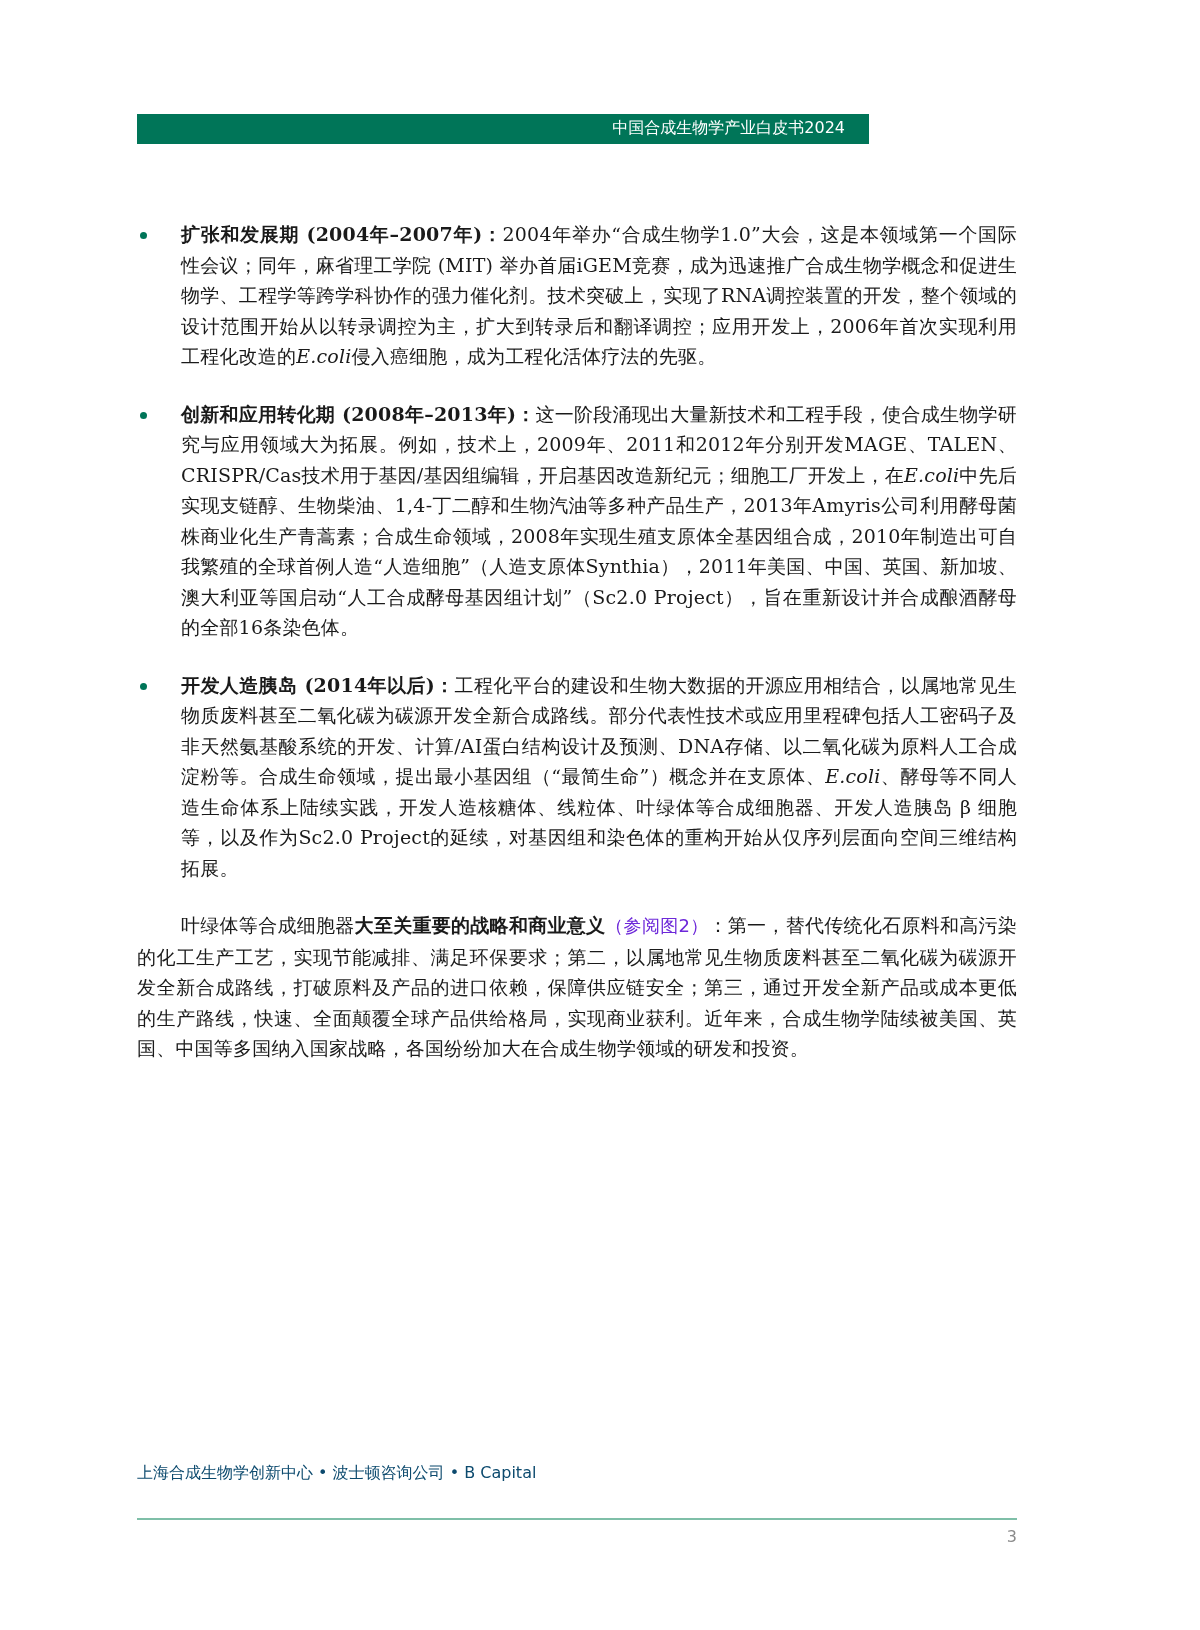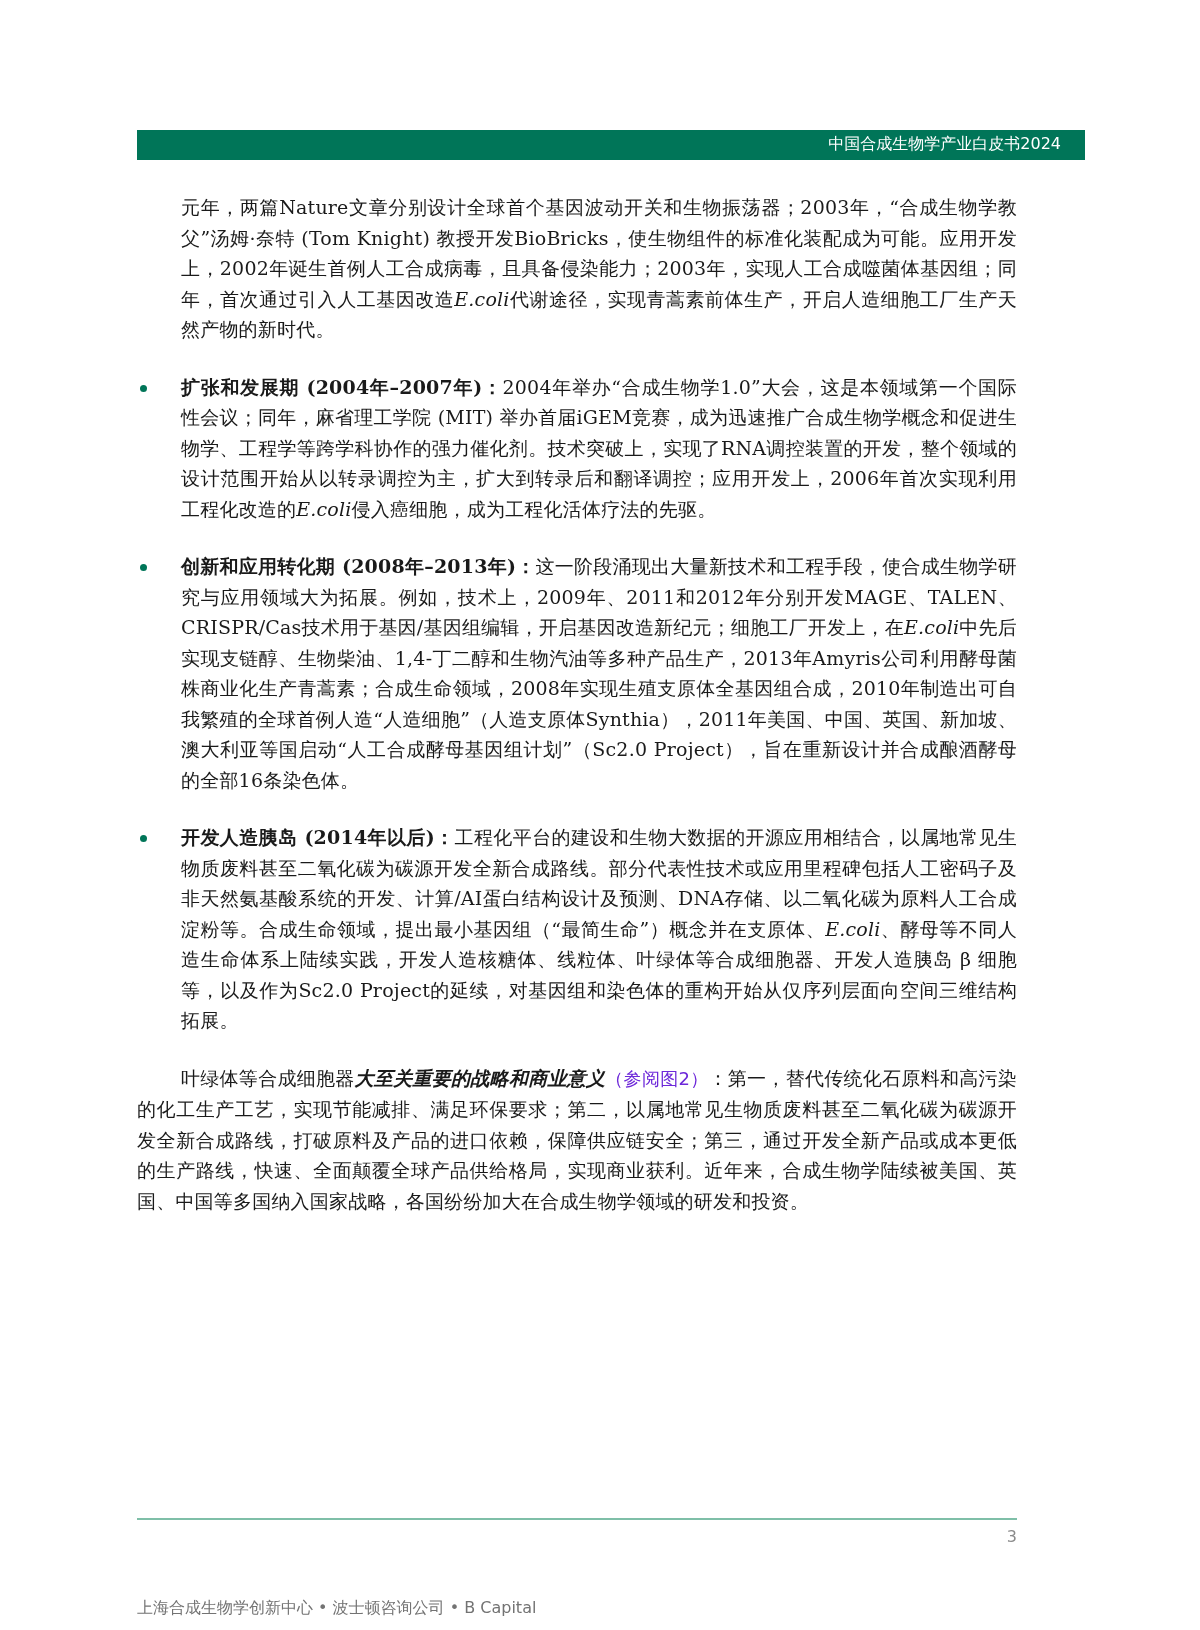--- a/index.html
+++ b/index.html
@@ -1,47 +1,46 @@
 <!DOCTYPE html>
 <html><head>
 <meta charset="utf-8">
 <style>
   html, body { margin: 0; padding: 0; background: #ffffff; }
   body { width: 1200px; height: 1630px; position: relative; overflow: hidden;
          font-family: "DejaVu Serif", "Liberation Serif", serif; color: #1a1a1a; }
-  .header-bar { position: absolute; left: 137px; top: 114px; width: 948px; height: 30px;
-                background: #007558; margin-top: 16px; }
+  .header-bar { position: absolute; left: 137px; top: 114px; width: 732px; height: 30px;
+                background: #007558; }
   .header-title { position: absolute; right: 24px; top: 4px; color: #ffffff;
                   font-family: "DejaVu Sans", "Liberation Sans", sans-serif; font-size: 16px; }
   .content { position: absolute; left: 137px; top: 192px; width: 880px; }
   .para { font-size: 19px; line-height: 30.5px; letter-spacing: 0.2px; text-align: justify; margin: 0; }
   .intro { padding-left: 44px; }
   .bullet { position: relative; padding-left: 44px; margin-top: 27px; }
   .bullet-dot { position: absolute; left: 3px; top: 13px; width: 7px; height: 7px;
                 border-radius: 50%; background: #007558; }
   .bullet-title { font-weight: bold; }
   .closing { text-indent: 44px; margin-top: 27px; }
-  .strong { font-weight: bold; font-style: italic; }
+  .strong { font-weight: bold; }
   .ref-link { color: #6d28d9; font-family: "DejaVu Sans", "Liberation Sans", sans-serif; font-size: 18px; }
   i { font-style: italic; }
   .footer-rule { position: absolute; left: 137px; top: 1518px; width: 880px; height: 2px; background: #7fbfa8; }
-  .footer-text { position: absolute; left: 137px; top: 1598px; color: #737373;
+  .footer-text { position: absolute; left: 137px; top: 1463px; color: #0c4a6e;
                  font-family: "DejaVu Sans", "Liberation Sans", sans-serif; font-size: 16px; }
   .page-number { position: absolute; right: 183px; top: 1527px; color: #8a8a8a;
                  font-family: "DejaVu Sans", "Liberation Sans", sans-serif; font-size: 16px; }
 </style>
 </head>
 <body>
 
 <div class="header-bar">
   <span class="header-title">中国合成生物学产业白皮书2024</span>
 </div>
 
 <div class="content">
-  <p class="para intro"><span>元年，两篇Nature文章分别设计全球首个基因波动开关和生物振荡器；2003年，“合成生物学教父”汤姆·奈特 (Tom Knight) 教授开发BioBricks，使生物组件的标准化装配成为可能。应用开发上，2002年诞生首例人工合成病毒，且具备侵染能力；2003年，实现人工合成噬菌体基因组；同年，首次通过引入人工基因改造</span><i>E.coli</i><span>代谢途径，实现青蒿素前体生产，开启人造细胞工厂生产天然产物的新时代。</span></p>
 
   <div class="para bullet">
     <span class="bullet-dot"></span>
     <span class="bullet-title">扩张和发展期 (2004年–2007年)</span><span class="bullet-title">：</span><span>2004年举办“合成生物学1.0”大会，这是本领域第一个国际性会议；同年，麻省理工学院 (MIT) 举办首届iGEM竞赛，成为迅速推广合成生物学概念和促进生物学、工程学等跨学科协作的强力催化剂。技术突破上，实现了RNA调控装置的开发，整个领域的设计范围开始从以转录调控为主，扩大到转录后和翻译调控；应用开发上，2006年首次实现利用工程化改造的</span><i>E.coli</i><span>侵入癌细胞，成为工程化活体疗法的先驱。</span>
   </div>
 
   <div class="para bullet">
     <span class="bullet-dot"></span>
     <span class="bullet-title">创新和应用转化期 (2008年–2013年)</span><span class="bullet-title">：</span><span>这一阶段涌现出大量新技术和工程手段，使合成生物学研究与应用领域大为拓展。例如，技术上，2009年、2011和2012年分别开发MAGE、TALEN、CRISPR/Cas技术用于基因/基因组编辑，开启基因改造新纪元；细胞工厂开发上，在</span><i>E.coli</i><span>中先后实现支链醇、生物柴油、1,4-丁二醇和生物汽油等多种产品生产，2013年Amyris公司利用酵母菌株商业化生产青蒿素；合成生命领域，2008年实现生殖支原体全基因组合成，2010年制造出可自我繁殖的全球首例人造“人造细胞”（人造支原体Synthia），2011年美国、中国、英国、新加坡、澳大利亚等国启动“人工合成酵母基因组计划”（Sc2.0 Project），旨在重新设计并合成酿酒酵母的全部16条染色体。</span>
   </div>

